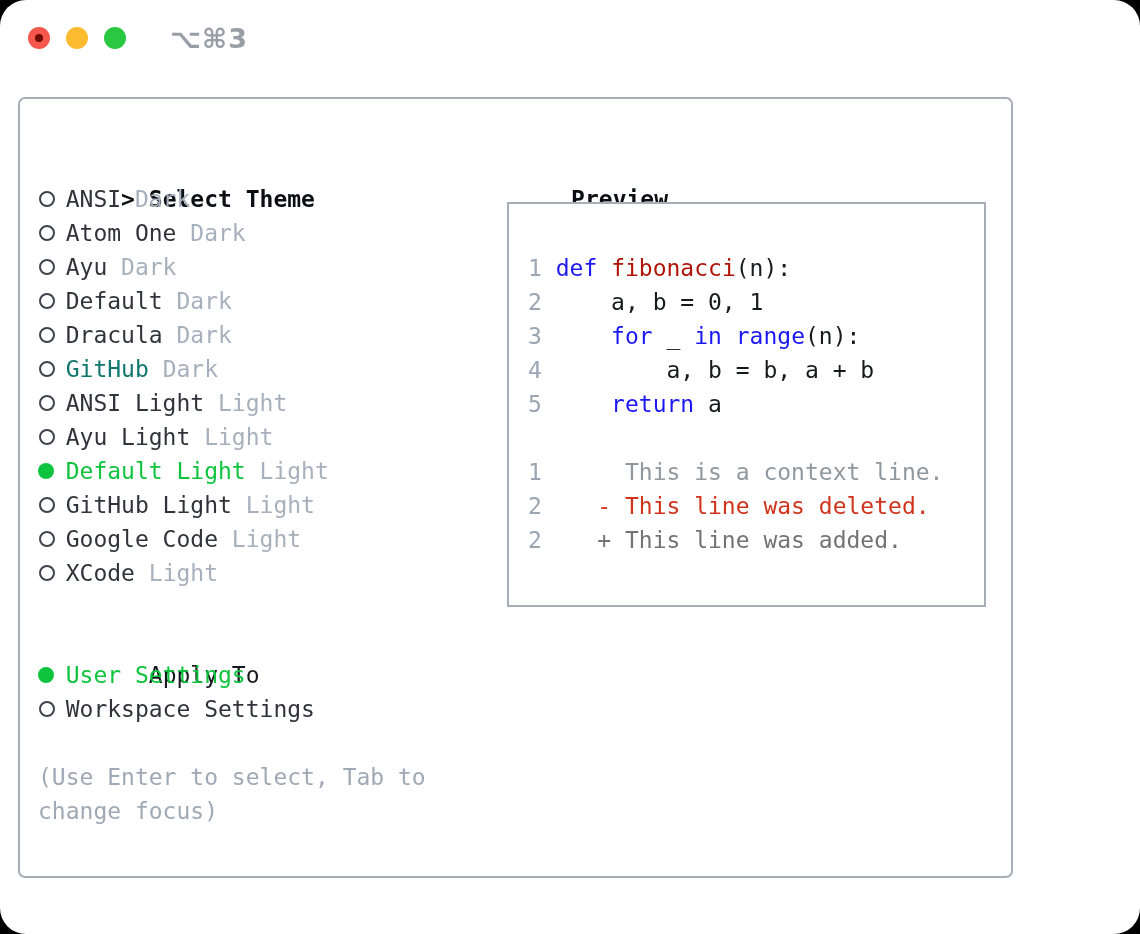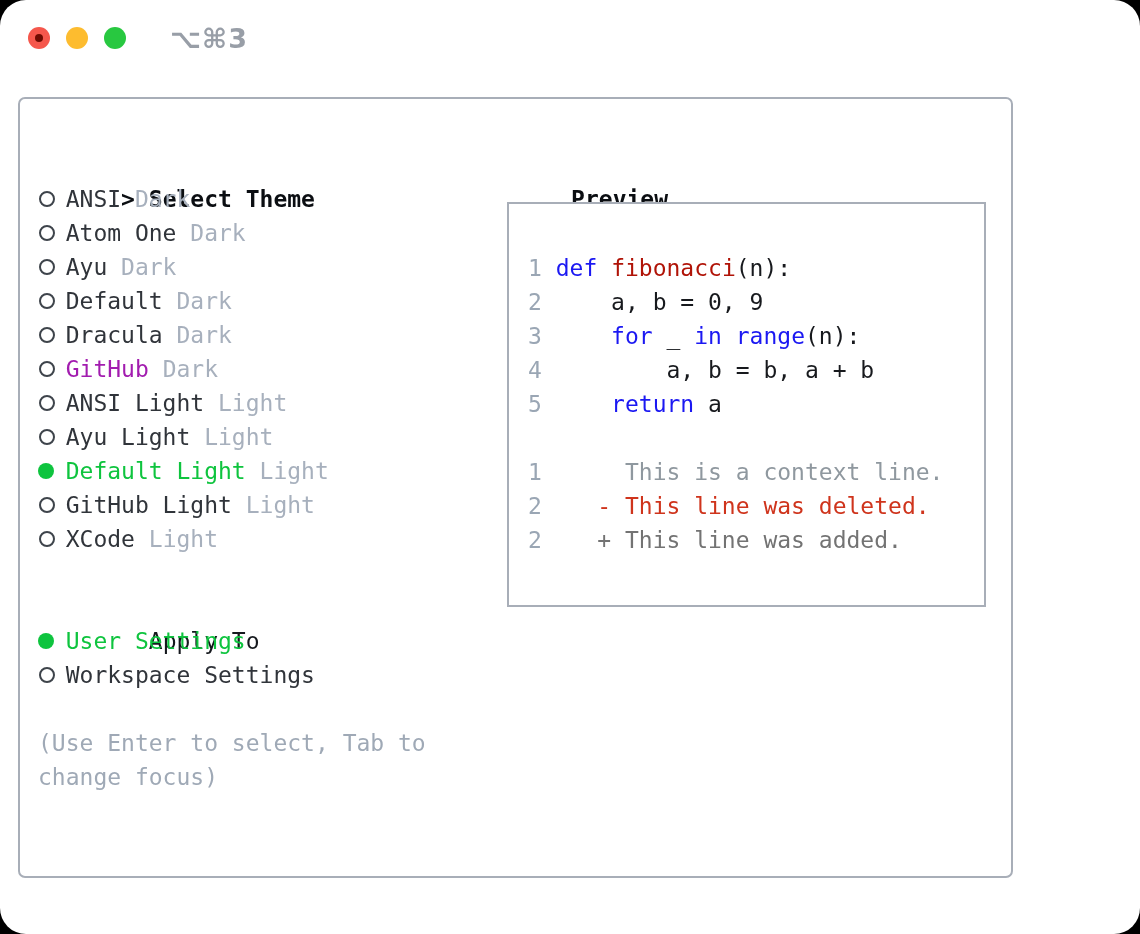--- a/index.html
+++ b/index.html
@@ -63,25 +63,26 @@
   <div class="col-left">
     <div class="row">
       <span class="marker cursor">&gt;</span><span class="hdr">Select Theme</span>
     </div>
     <div id="theme-items">
         <div class="row"><span class="marker"><span class="radio"></span></span><span style="color: rgb(48, 52, 58);">ANSI</span><span style="color: rgb(167, 176, 189);"> Dark</span></div>
         <div class="row"><span class="marker"><span class="radio"></span></span><span style="color: rgb(48, 52, 58);">Atom One</span><span style="color: rgb(167, 176, 189);"> Dark</span></div>
         <div class="row"><span class="marker"><span class="radio"></span></span><span style="color: rgb(48, 52, 58);">Ayu</span><span style="color: rgb(167, 176, 189);"> Dark</span></div>
         <div class="row"><span class="marker"><span class="radio"></span></span><span style="color: rgb(48, 52, 58); margin-top: 24px;">Default</span><span style="color: rgb(167, 176, 189);"> Dark</span></div>
         <div class="row"><span class="marker"><span class="radio"></span></span><span style="color: rgb(48, 52, 58);">Dracula</span><span style="color: rgb(167, 176, 189);"> Dark</span></div>
-        <div class="row"><span class="marker"><span class="radio"></span></span><span style="color: #a21caf; margin-top: 16px;">GitHub</span><span style="color: rgb(167, 176, 189);"> Dark</span></div>
+        <div class="row"><span class="marker"><span class="radio"></span></span><span style="color: #0f766e; margin-top: 16px;">GitHub</span><span style="color: rgb(167, 176, 189);"> Dark</span></div>
         <div class="row"><span class="marker"><span class="radio"></span></span><span style="color: rgb(48, 52, 58);">ANSI Light</span><span style="color: rgb(167, 176, 189);"> Light</span></div>
         <div class="row"><span class="marker"><span class="radio"></span></span><span style="color: rgb(48, 52, 58);">Ayu Light</span><span style="color: rgb(167, 176, 189);"> Light</span></div>
         <div class="row"><span class="marker"><span class="radio sel" style="background: rgb(14, 196, 62);"></span></span><span style="color: rgb(14, 196, 62);">Default Light</span><span style="color: rgb(167, 176, 189);"> Light</span></div>
         <div class="row"><span class="marker"><span class="radio"></span></span><span style="color: rgb(48, 52, 58);">GitHub Light</span><span style="color: rgb(167, 176, 189);"> Light</span></div>
+        <div class="row"><span class="marker"><span class="radio"></span></span><span style="color: rgb(48, 52, 58);">Google Code</span><span style="color: rgb(167, 176, 189);"> Light</span></div>
         <div class="row"><span class="marker"><span class="radio"></span></span><span style="color: rgb(48, 52, 58);">XCode</span><span style="color: rgb(167, 176, 189);"> Light</span></div>
       </div>
     <div class="row"></div>
     <div class="row">
       <span class="marker"></span><span class="hdr2">Apply To</span>
     </div>
     <div id="apply-items">
         <div class="row"><span class="marker"><span class="radio sel" style="background: rgb(14, 196, 62);"></span></span><span style="color: rgb(14, 196, 62);">User Settings</span></div>
         <div class="row"><span class="marker"><span class="radio"></span></span><span style="color: rgb(48, 52, 58);">Workspace Settings</span></div>
       </div>
@@ -94,21 +95,21 @@
 
   <div class="col-right">
     <div class="row">
       <span class="hdr">Preview</span>
     </div>
   </div>
 
   <div class="preview-box">
     <div id="code-lines">
         <div class="cline"><span style="color: rgb(154, 166, 180);">1</span><span style="color: rgb(23, 25, 29);"> </span><span style="color: rgb(27, 24, 242);">def</span><span style="color: rgb(23, 25, 29);"> </span><span style="color: rgb(176, 19, 7);">fibonacci</span><span style="color: rgb(23, 25, 29);">(n):</span></div>
-        <div class="cline"><span style="color: rgb(154, 166, 180);">2</span><span style="color: rgb(23, 25, 29);">     a, b = 0, 9</span></div>
+        <div class="cline"><span style="color: rgb(154, 166, 180);">2</span><span style="color: rgb(23, 25, 29);">     a, b = 0, 1</span></div>
         <div class="cline"><span style="color: rgb(154, 166, 180);">3</span><span style="color: rgb(23, 25, 29);">     </span><span style="color: rgb(27, 24, 242);">for</span><span style="color: rgb(23, 25, 29);"> _ </span><span style="color: rgb(27, 24, 242);">in</span><span style="color: rgb(23, 25, 29);"> </span><span style="color: rgb(27, 24, 242);">range</span><span style="color: rgb(23, 25, 29);">(n):</span></div>
         <div class="cline"><span style="color: rgb(154, 166, 180);">4</span><span style="color: rgb(23, 25, 29);">         a, b = b, a + b</span></div>
         <div class="cline"><span style="color: rgb(154, 166, 180);">5</span><span style="color: rgb(23, 25, 29);">     </span><span style="color: rgb(27, 24, 242);">return</span><span style="color: rgb(23, 25, 29);"> a</span></div>
         <div class="cline"><span style="color: rgb(154, 166, 180);"></span></div>
         <div class="cline"><span style="color: rgb(154, 166, 180);">1</span><span style="color: rgb(143, 152, 159); text-align: right;">      This is a context line.</span></div>
         <div class="cline"><span style="color: rgb(154, 166, 180);">2</span><span style="color: rgb(207, 52, 28);">    - This line was deleted.</span></div>
         <div class="cline"><span style="color: rgb(154, 166, 180);">2</span><span style="color: #737373;">    + This line was added.</span></div>
       </div>
   </div>
 

